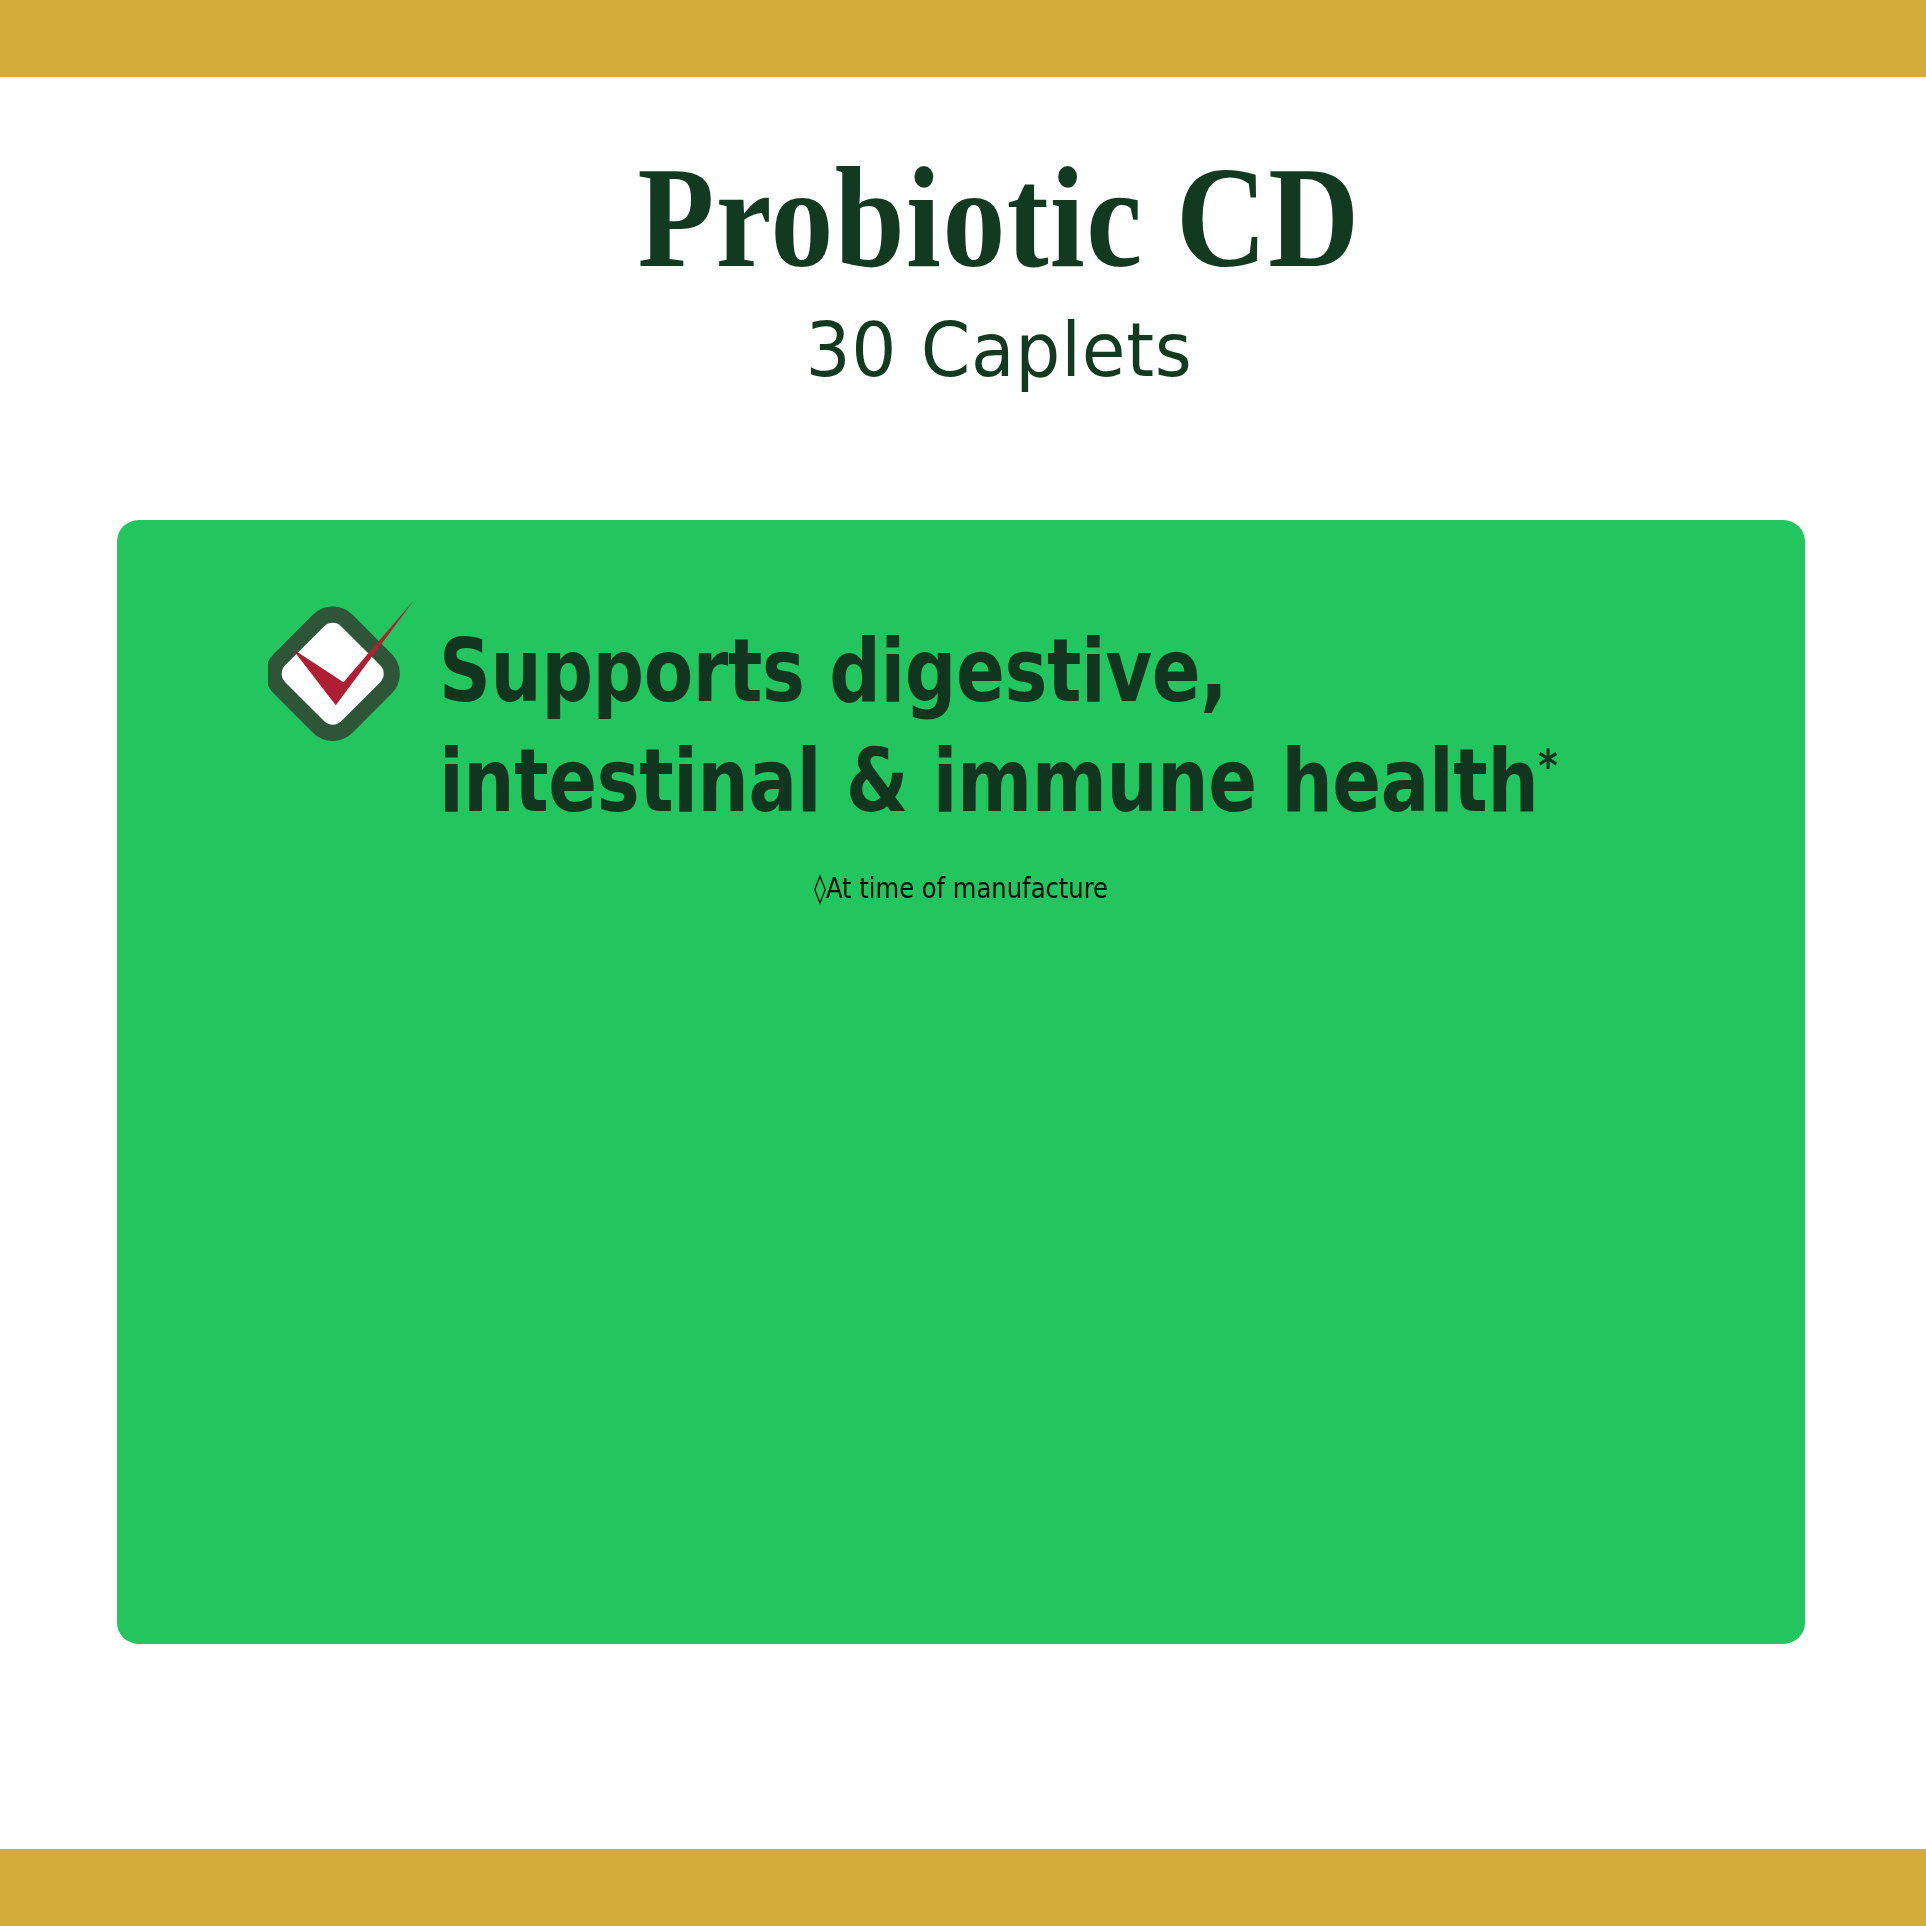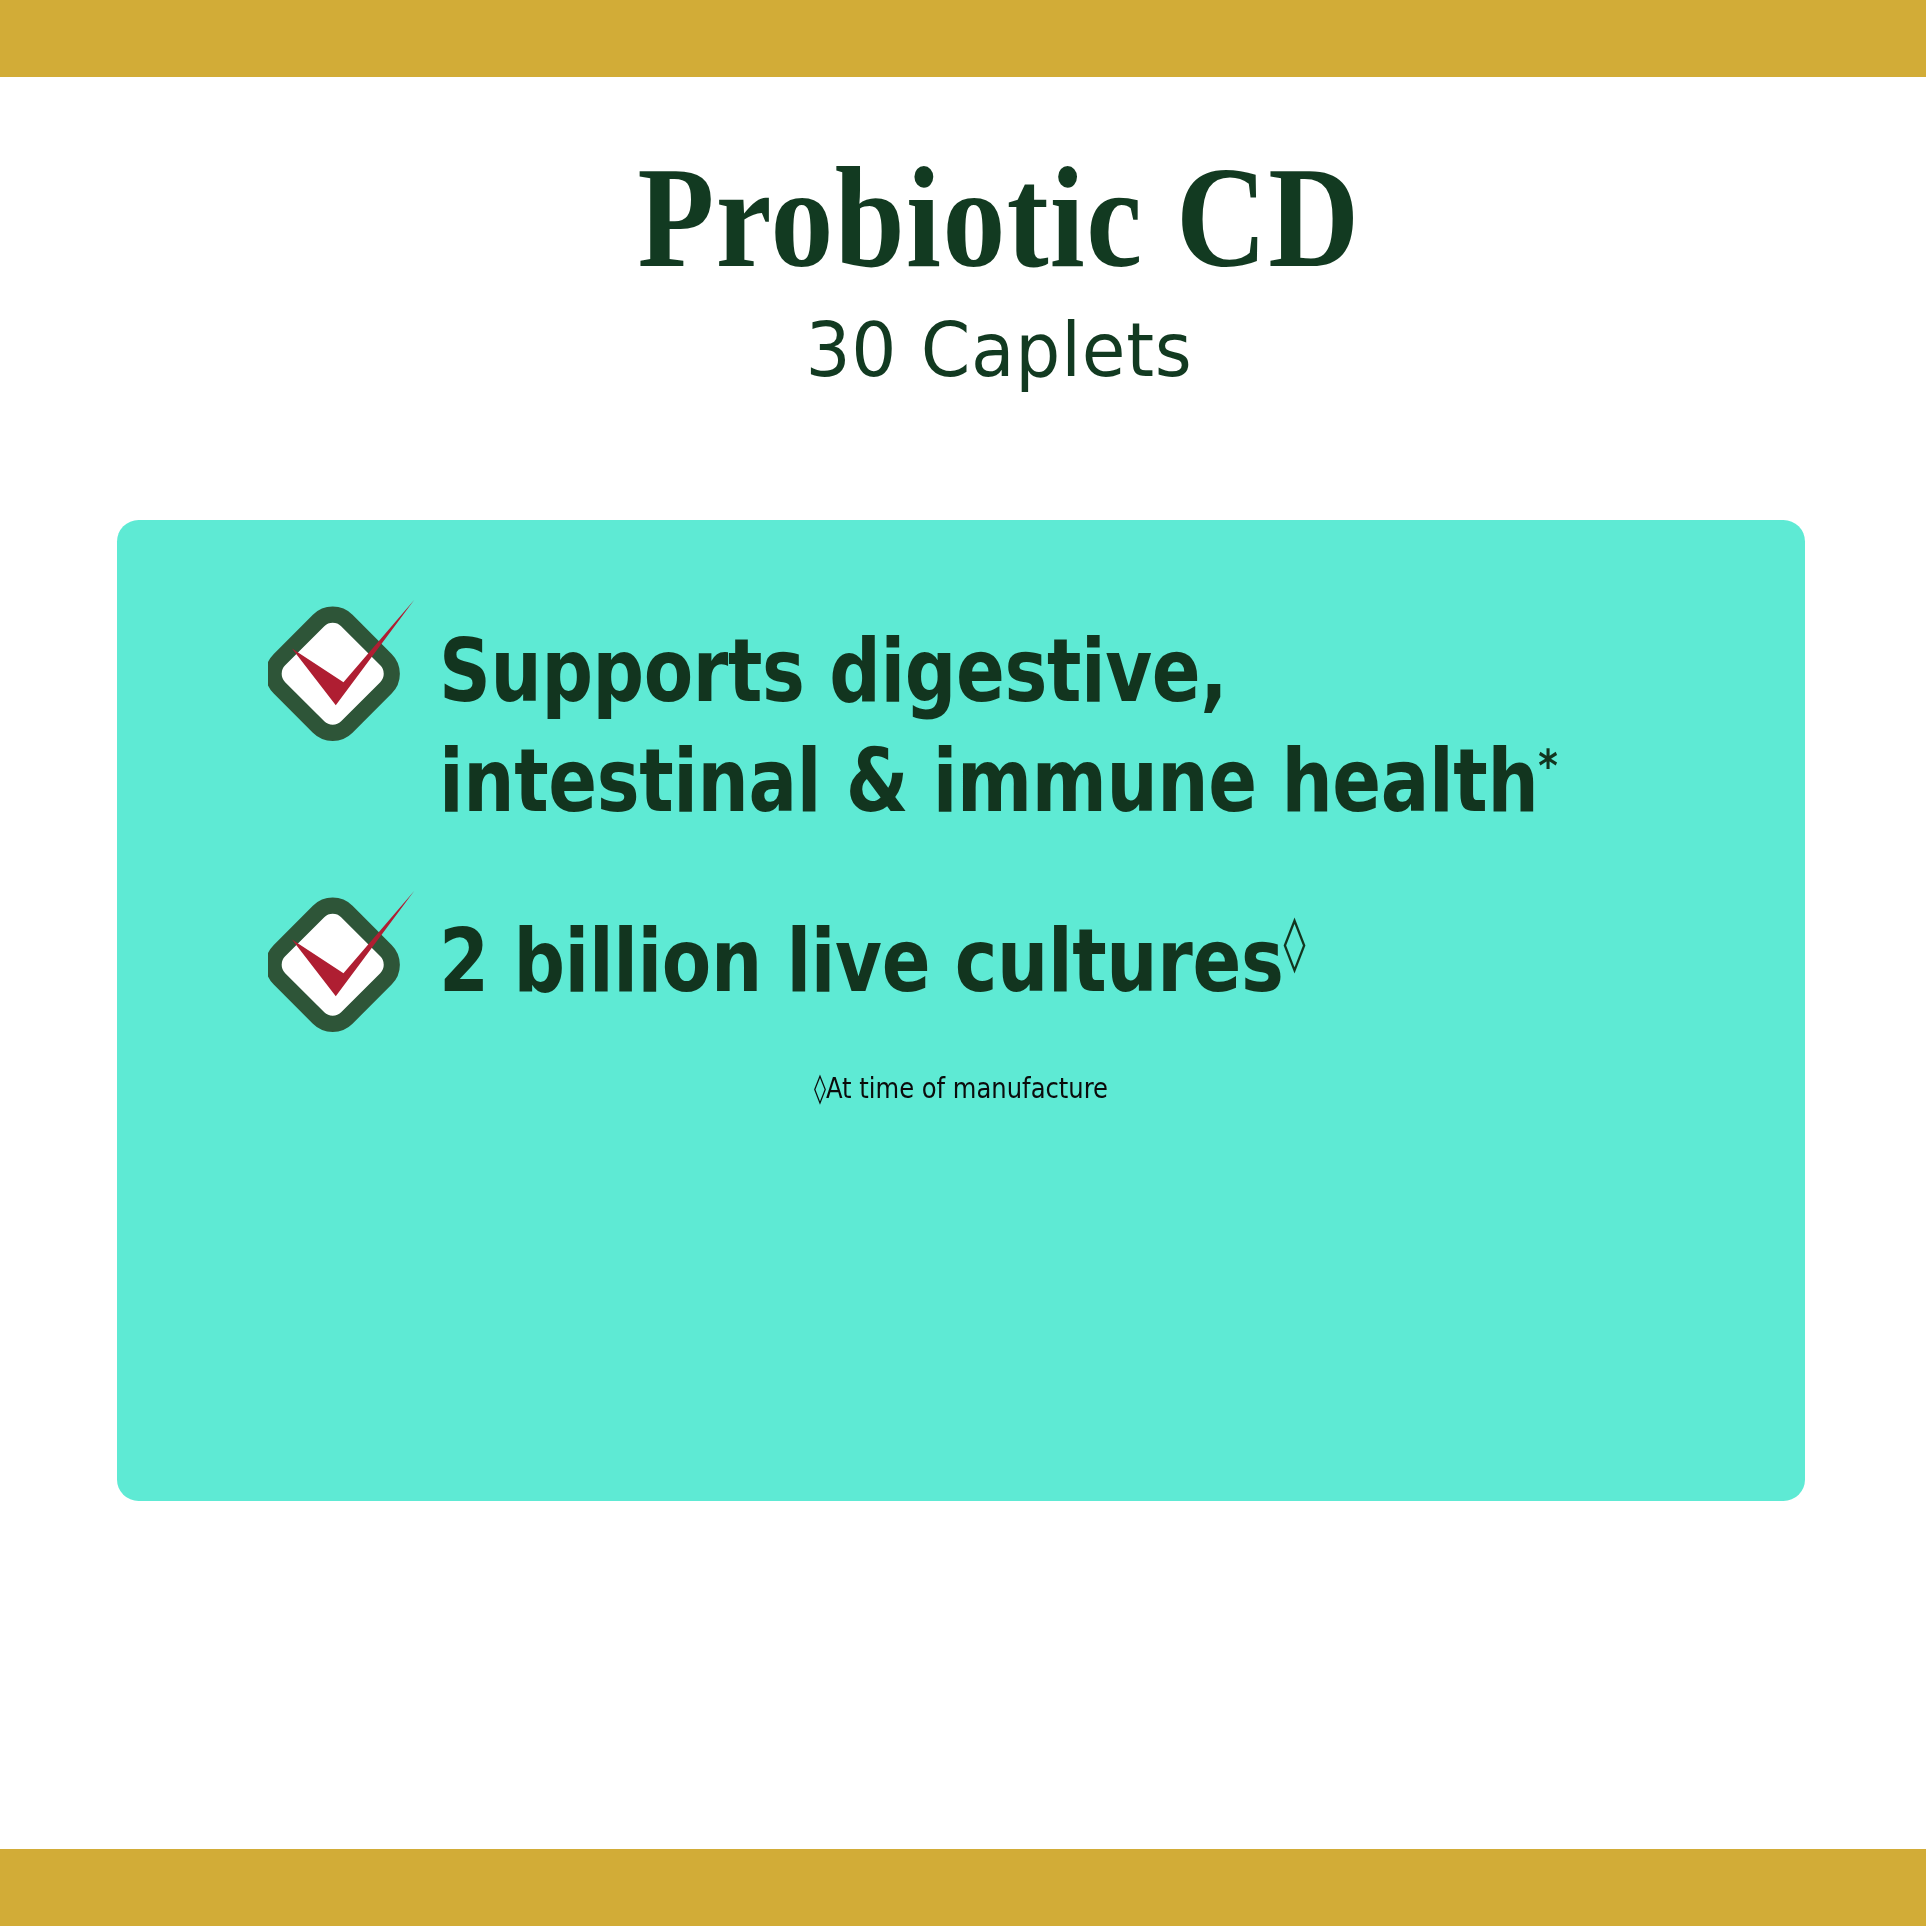--- a/index.html
+++ b/index.html
@@ -58,22 +58,22 @@
     color: #123A21;
     transform: scaleX(0.96);
   }
 
   
   .benefits-panel {
     position: absolute;
     left: 117px;
     top: 520px;
     width: 1688px;
-    height: 981px;
-    background: #5eead4;
+    height: 1124px;
+    background: #22c55e;
     border-radius: 21.6px;
     padding: 91px 69px 0 177px;
   }
 
   .benefit-list { list-style: none; }
 
   .benefit-item {
     display: flex;
     align-items: flex-start;
     margin-bottom: 65px;
@@ -146,31 +146,20 @@
           <g>
             <rect x="22" y="34" width="124" height="124" rx="26" ry="26" transform="rotate(45 84 96)" fill="#FFFFFF" stroke="#2E5538" stroke-width="21"></rect>
             <path d="M 31 63 L 88 137 L 190 0 L 98 107 Z" fill="#AF1E32"></path>
           </g>
         </svg>
       </span>
       <span class="benefit-text"><span>Supports digestive, intestinal &amp; immune health</span><sup>*</sup></span>
     </li>
 
 
-    <li class="benefit-item">
-      <span class="check-icon">
-        <svg viewBox="0 0 200 190" width="154" height="146" aria-hidden="true">
-          <g>
-            <rect x="22" y="34" width="124" height="124" rx="26" ry="26" transform="rotate(45 84 96)" fill="#FFFFFF" stroke="#2E5538" stroke-width="21"></rect>
-            <path d="M 31 63 L 88 137 L 190 0 L 98 107 Z" fill="#AF1E32"></path>
-          </g>
-        </svg>
-      </span>
-      <span class="benefit-text"><span>2 billion live cultures</span><span class="lozenge">◊</span></span>
-    </li>
 
   </ul>
 
   <div class="footnote">◊At time of manufacture</div>
 </div>
 
 <div class="gold-bar bottom"></div>
 
 
 </body></html>

